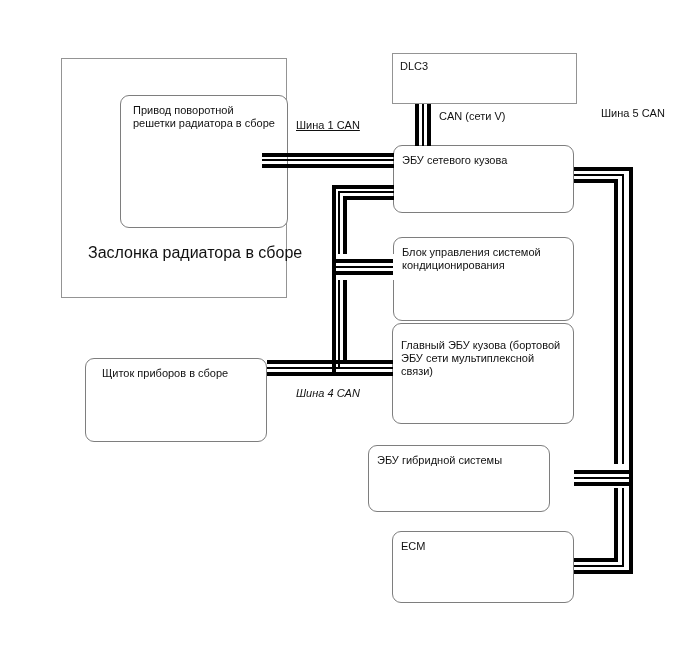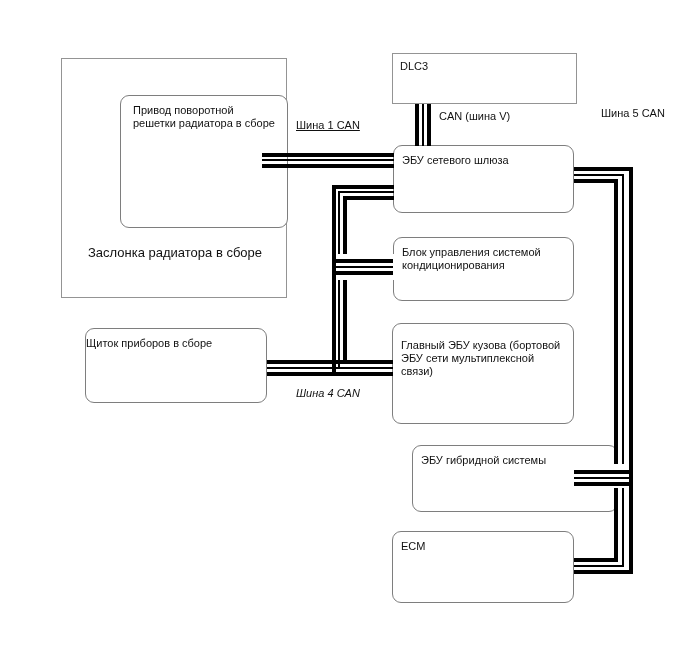--- a/index.html
+++ b/index.html
@@ -28,35 +28,35 @@
     z-index: 2;
   }
   .rounded { border-radius: 9px; border-color: #7e7e7e; }
   .square  { border-radius: 0;   border-color: #949494; }
 
   
   .b-outer { left: 61px;  top: 58px;  width: 226px; height: 240px; }
   .b-act   { left: 84px;  top: 95px;  width: 168px; height: 133px; padding: 8px 10px 8px 12px; margin-left: 36px; }
   .b-dlc   { left: 392px; top: 53px;  width: 185px; height: 51px;  padding: 6px 7px; }
   .b-gw    { left: 393px; top: 145px; width: 181px; height: 68px; }
-  .b-ac    { left: 393px; top: 237px; width: 181px; height: 64px; }
+  .b-ac    { left: 393px; top: 237px; width: 181px; height: 84px; }
   .b-main  { left: 392px; top: 323px; width: 182px; height: 101px; padding-top: 15px; }
-  .b-clu   { left: 85px;  top: 328px; width: 182px; height: 75px;  padding-left: 0; }
-  .b-hyb   { left: 412px; top: 445px; width: 206px; height: 67px; }
+  .b-clu   { left: 85px;  top: 358px; width: 182px; height: 84px;  padding-left: 16px; }
+  .b-hyb   { left: 368px; top: 445px; width: 182px; height: 67px; }
   .b-ecm   { left: 392px; top: 531px; width: 182px; height: 72px; }
 
   .boxlabel { display: block; max-width: 168px; }
   .b-main .boxlabel { max-width: 160px; }
 
   .assembly-label {
     position: absolute;
     left: 26px;
     top: 187px;
     white-space: nowrap;
-    font-size: 13px;
+    font-size: 16px;
     line-height: 13px;
   }
 
   .wires {
     position: absolute;
     left: 0;
     top: 0;
     z-index: 3;
     pointer-events: none;
   }
@@ -85,21 +85,21 @@
 
   <div class="box rounded b-act">
     <span class="boxlabel">Привод поворотной решетки радиатора в сборе</span>
   </div>
 
   <div class="box square b-dlc">
     <span class="boxlabel">DLC3</span>
   </div>
 
   <div class="box rounded b-gw">
-    <span class="boxlabel">ЭБУ сетевого шлюза</span>
+    <span class="boxlabel">ЭБУ сетевого кузова</span>
   </div>
 
   <div class="box rounded b-ac">
     <span class="boxlabel">Блок управления системой кондиционирования</span>
   </div>
 
   <div class="box rounded b-main">
     <span class="boxlabel">Главный ЭБУ кузова (бортовой ЭБУ сети мультиплексной связи)</span>
   </div>
 
@@ -156,17 +156,17 @@
 
     <g>
       <rect x="575" y="464" width="52" height="24" fill="#ffffff" stroke="none"></rect>
       <path d="M574 472 H633" stroke-width="4"></path>
       <path d="M574 478 H633" stroke-width="2"></path>
       <path d="M574 484 H633" stroke-width="4"></path>
     </g>
   </svg>
 
   <span class="float-label l-bus1">Шина 1 CAN</span>
-  <span class="float-label l-canv">CAN (шина V)</span>
+  <span class="float-label l-canv">CAN (сети V)</span>
   <span class="float-label l-bus5">Шина 5 CAN</span>
   <span class="float-label l-bus4">Шина 4 CAN</span>
 
 </div>
 
 </body></html>

